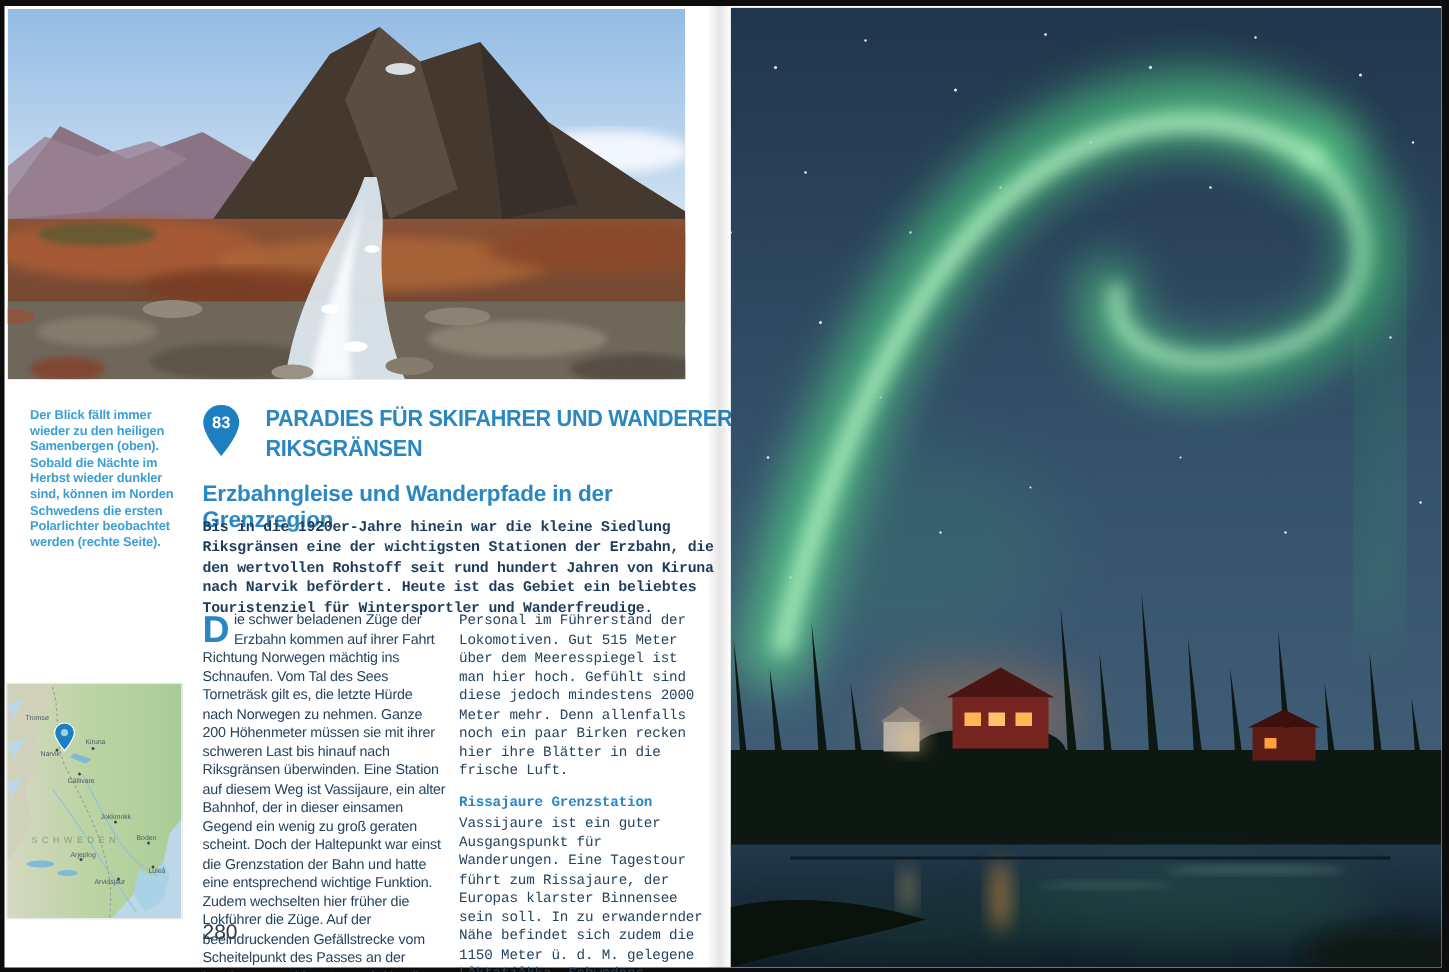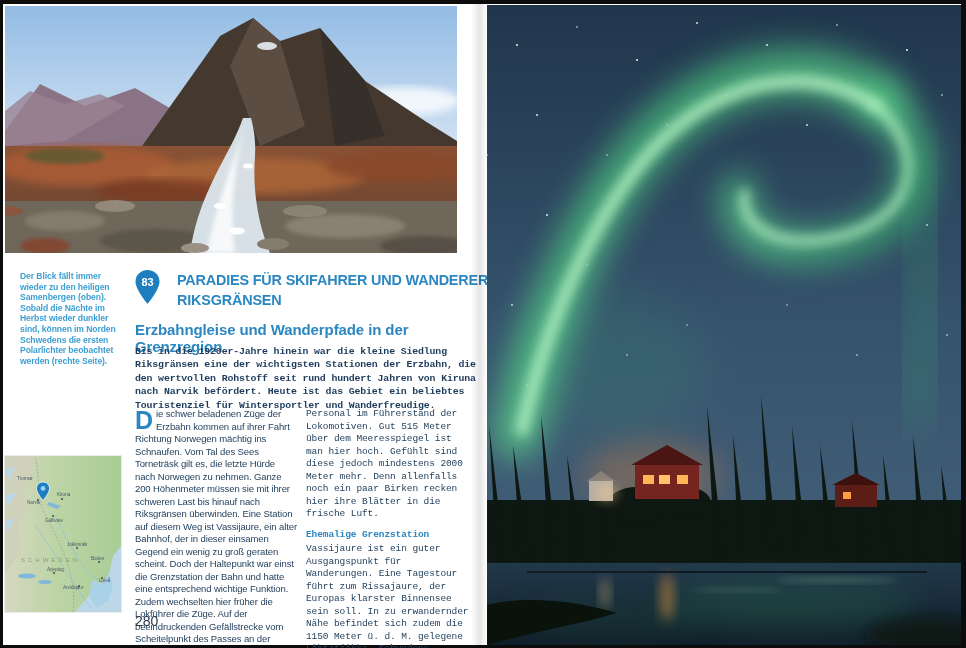--- a/index.html
+++ b/index.html
@@ -118,21 +118,21 @@
     </div>
     <div class="subtitle">Erzbahngleise und Wanderpfade in der Grenzregion</div>
 
     <p class="intro">Bis in die 1920er-Jahre hinein war die kleine Siedlung Riksgränsen eine der wichtigsten Stationen der Erzbahn, die den wertvollen Rohstoff seit rund hundert Jahren von Kiruna nach Narvik befördert. Heute ist das Gebiet ein beliebtes Touristenziel für Wintersportler und Wanderfreudige.</p>
 
     <div class="bodycol" id="col1">
       <span class="dropcap">D</span><span>ie schwer beladenen Züge der Erzbahn kommen auf ihrer Fahrt Richtung Norwegen mächtig ins Schnaufen. Vom Tal des Sees Torneträsk gilt es, die letzte Hürde nach Norwegen zu nehmen. Ganze 200 Höhenmeter müssen sie mit ihrer schweren Last bis hinauf nach Riksgränsen überwinden. Eine Station auf diesem Weg ist Vassijaure, ein alter Bahnhof, der in dieser einsamen Gegend ein wenig zu groß geraten scheint. Doch der Haltepunkt war einst die Grenzstation der Bahn und hatte eine entsprechend wichtige Funktion. Zudem wechselten hier früher die Lokführer die Züge. Auf der beeindruckenden Gefällstrecke vom Scheitelpunkt des Passes an der Landesgrenze hinunter nach Narvik am Atlantik stand norwegisches</span>
     </div>
     <div class="bodycol" id="col2">
       <p>Personal im Führerstand der Lokomotiven. Gut 515 Meter über dem Meeresspiegel ist man hier hoch. Gefühlt sind diese jedoch mindestens 2000 Meter mehr. Denn allenfalls noch ein paar Birken recken hier ihre Blätter in die frische Luft.</p>
-      <p class="subhead">Ehemalige Grenzstation</p>
+      <p class="subhead">Rissajaure Grenzstation</p>
       <p>Vassijaure ist ein guter Ausgangspunkt für Wanderungen. Eine Tagestour führt zum Rissajaure, der Europas klarster Binnensee sein soll. In zu erwandernder Nähe befindet sich zudem die 1150 Meter ü. d. M. gelegene Låktatjåkka, Schwedens höchstgelegene Touristenstation, in der übernachtet und gegessen werden kann. Hinter Vassijaure erreicht die Bahn das Hochgebirge. Weite Teile der</p>
     </div>
 
     <div class="pagenum">280</div>
 
     <svg class="map" viewBox="0 0 116 156">
       <defs>
         <linearGradient id="land" x1="0" y1="0" x2="1" y2="0">
           <stop offset="0" stop-color="#d6d8c2"></stop>
             <stop offset=".45" stop-color="#bcd4a4"></stop>

